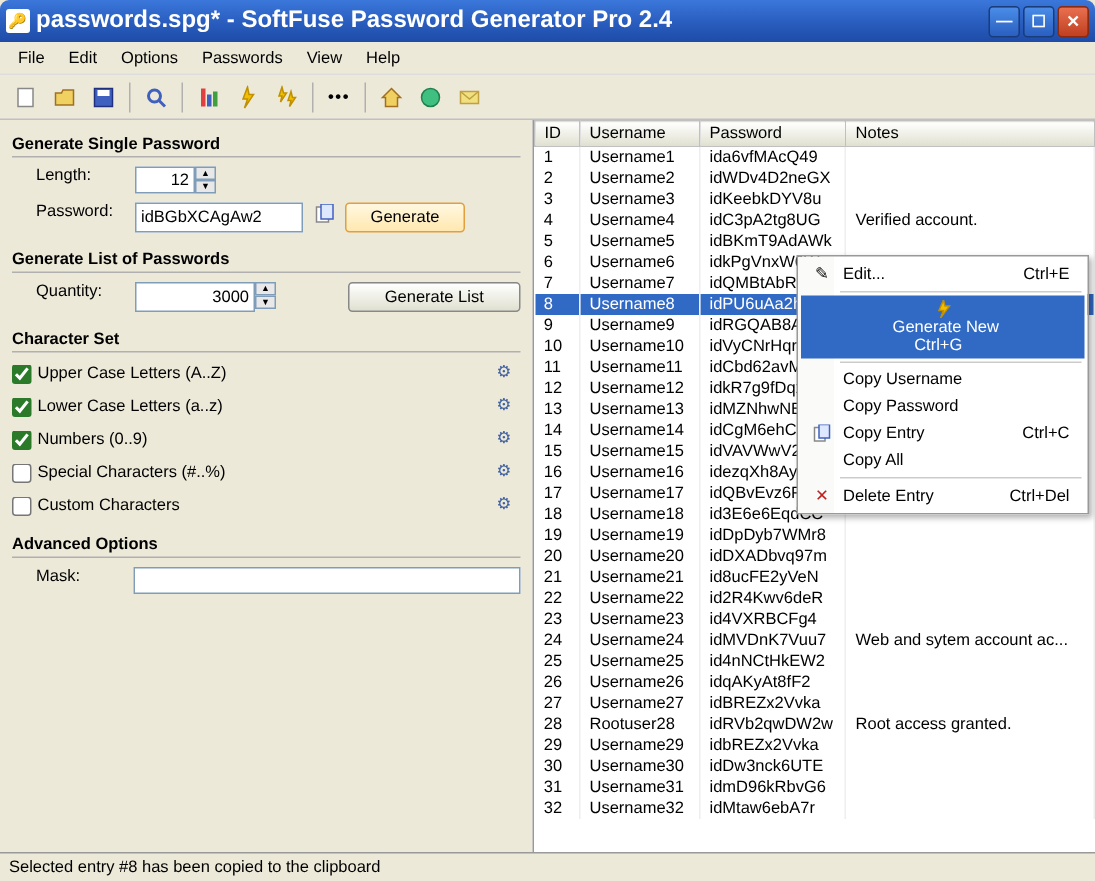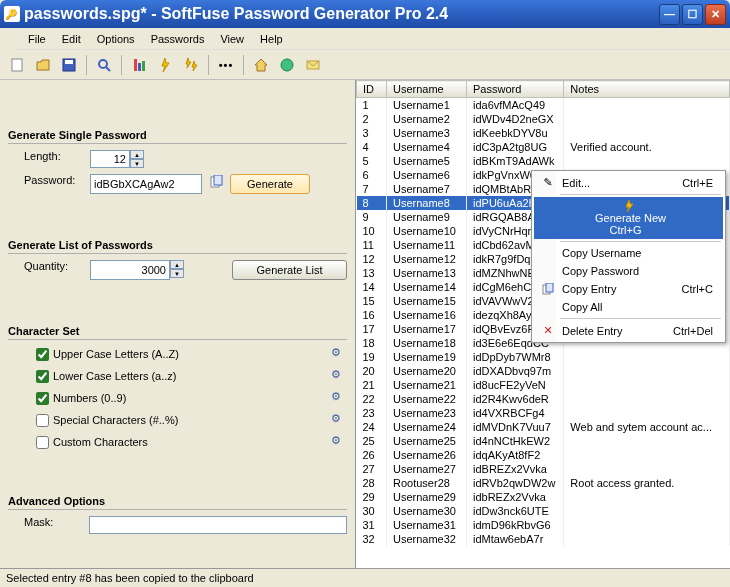--- a/index.html
+++ b/index.html
@@ -6,47 +6,47 @@
 body { background: #ece9d8; width: 730px; height: 587px; overflow: hidden; position: relative; }
 
 .titlebar { height: 28px; background: linear-gradient(to bottom, #3b77db 0%, #2a5fc0 50%, #1e4ba8 100%); display: flex; align-items: center; padding: 0 4px; color: white; border-radius: 6px 6px 0 0; }
 .titlebar .app-icon { width: 16px; height: 16px; background: #fff; border-radius: 2px; margin-right: 4px; display: flex; align-items: center; justify-content: center; font-size: 10px; color: #333; }
 .titlebar .title-text { flex: 1; font-weight: bold; font-size: 16px; }
 .win-btns { display: flex; gap: 2px; }
 .win-btn { width: 21px; height: 21px; border-radius: 3px; display: flex; align-items: center; justify-content: center; color: white; font-weight: bold; cursor: pointer; }
 .win-min, .win-max { background: linear-gradient(#4a8de8,#2a5fc0); border: 1px solid #1a3d7a; }
 .win-close { background: linear-gradient(#e87050,#c04020); border: 1px solid #8a2a10; }
 
-.menubar { height: 22px; background: #ece9d8; display: flex; align-items: center; padding: 0 4px; border-bottom: 1px solid #ddd; margin-left: 16px; }
+.menubar { height: 22px; background: #ece9d8; display: flex; align-items: center; padding: 0 4px; border-bottom: 1px solid #ddd; }
 .menubar span { padding: 2px 8px; cursor: pointer; }
 
 .toolbar { height: 30px; background: #ece9d8; display: flex; align-items: center; padding: 2px 6px; gap: 4px; border-bottom: 1px solid #c0c0c0; }
 .tb-btn { width: 22px; height: 22px; display: flex; align-items: center; justify-content: center; cursor: pointer; border: 1px solid transparent; }
 .tb-sep { width: 1px; height: 20px; background: #b0b0b0; margin: 0 2px; }
 
 .main { display: flex; height: 488px; }
 .left-panel { width: 355px; background: #ece9d8; padding: 4px 8px 8px 8px; overflow: hidden; }
 .right-panel { flex: 1; background: #fff; border-left: 1px solid #999; position: relative; }
 
-.section-header { font-weight: bold; font-size: 11px; padding: 6px 0 2px 0; border-bottom: 1px solid #b0b0b0; margin-bottom: 6px; margin-top: 39px; }
+.section-header { font-weight: bold; font-size: 11px; padding: 6px 0 2px 0; border-bottom: 1px solid #b0b0b0; margin-bottom: 6px; }
 .form-row { display: flex; margin-bottom: 6px; gap: 6px; padding-left: 16px; }
 .form-row label { width: 60px; }
 input[type=text] { border: 1px solid #7f9db9; padding: 2px 3px; background: #fff; font-size: 11px; }
 .spinner { display: flex; }
 .spin-btns { display: flex; flex-direction: column; }
 .spin-btns div { width: 14px; height: 9px; border: 1px solid #7f9db9; background: #e8e8e8; font-size: 6px; display: flex; align-items: center; justify-content: center; cursor: pointer; }
 
 .btn { border: 1px solid #888; background: linear-gradient(#fff,#e0e0d0); padding: 3px 12px; cursor: pointer; border-radius: 3px; font-size: 11px; }
 .btn.primary { border: 1px solid #e0a040; background: linear-gradient(#fff8e0,#ffe8b0); }
 
 .copy-icon { width: 16px; height: 16px; cursor: pointer; display: inline-flex; align-items: center; justify-content: center; }
 .gear-icon { width: 16px; height: 16px; cursor: pointer; color: #4060a0; }
 
 .check-row { display: flex; align-items: center; justify-content: space-between; margin-bottom: 6px; }
-.check-row label { display: flex; align-items: center; gap: 4px; margin-left: 28px; }
+.check-row label { display: flex; align-items: center; gap: 4px; }
 .check-row input[type=checkbox] { accent-color: #2a7a2a; }
 
 .table-wrap { height: 100%; overflow: auto; }
 table { border-collapse: collapse; width: 100%; }
 th { background: linear-gradient(#fff,#e0e0d0); border: 1px solid #c0c0c0; padding: 2px 6px; text-align: left; font-weight: normal; position: sticky; top: 0; }
 td { padding: 1px 6px; border-right: 1px solid #eee; white-space: nowrap; }
 tr.selected td { background: #316ac5; color: white; }
 
 .context-menu { position: absolute; top: 90px; left: 175px; width: 195px; background: linear-gradient(to right, #fafaf8 0%, #fafaf8 24px, #fff 24px, #fff 100%); border: 1px solid #999; box-shadow: 2px 2px 4px rgba(0,0,0,0.3); padding: 2px; z-index: 100; }
 .cm-item { display: flex; align-items: center; padding: 3px 4px; cursor: pointer; }

